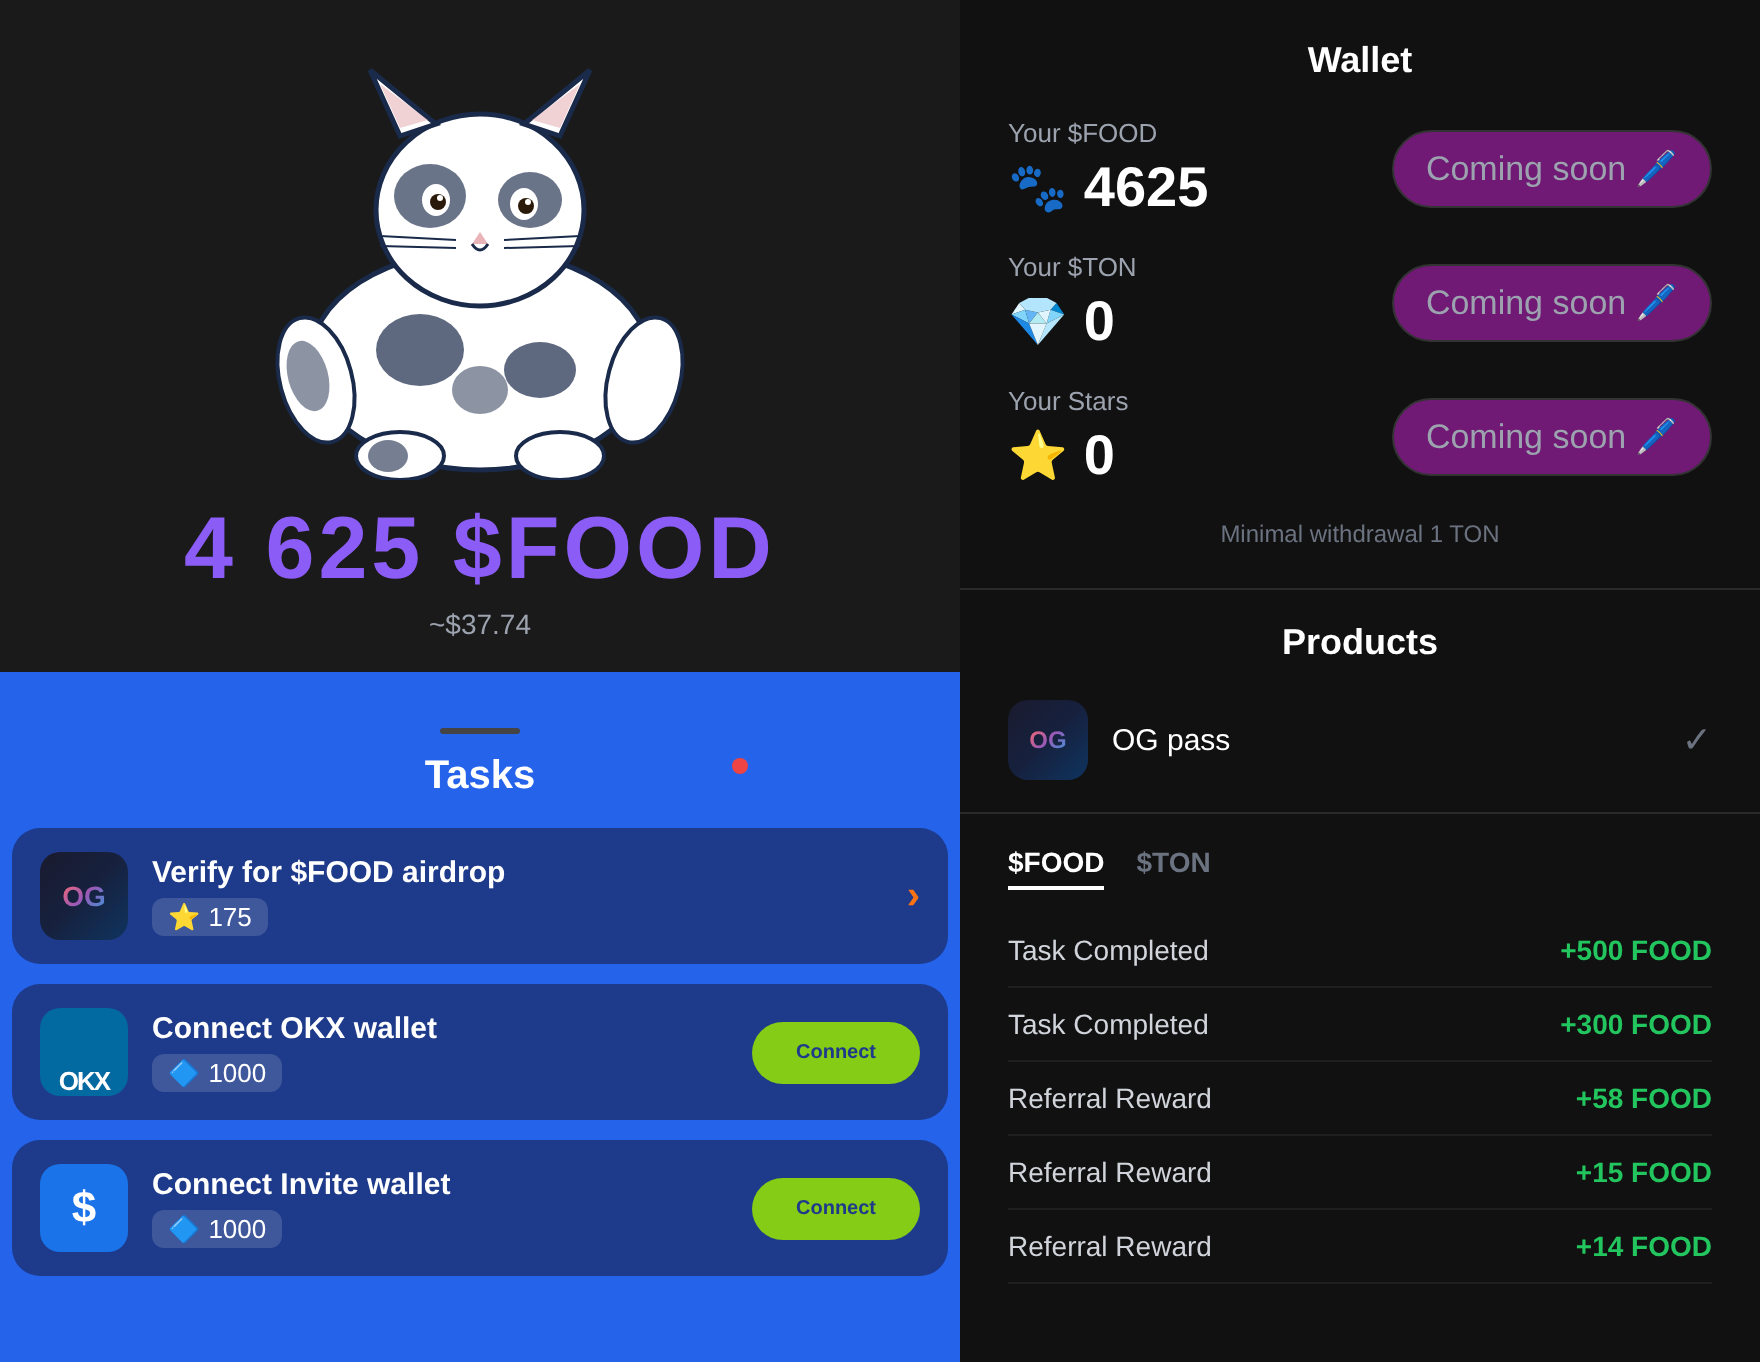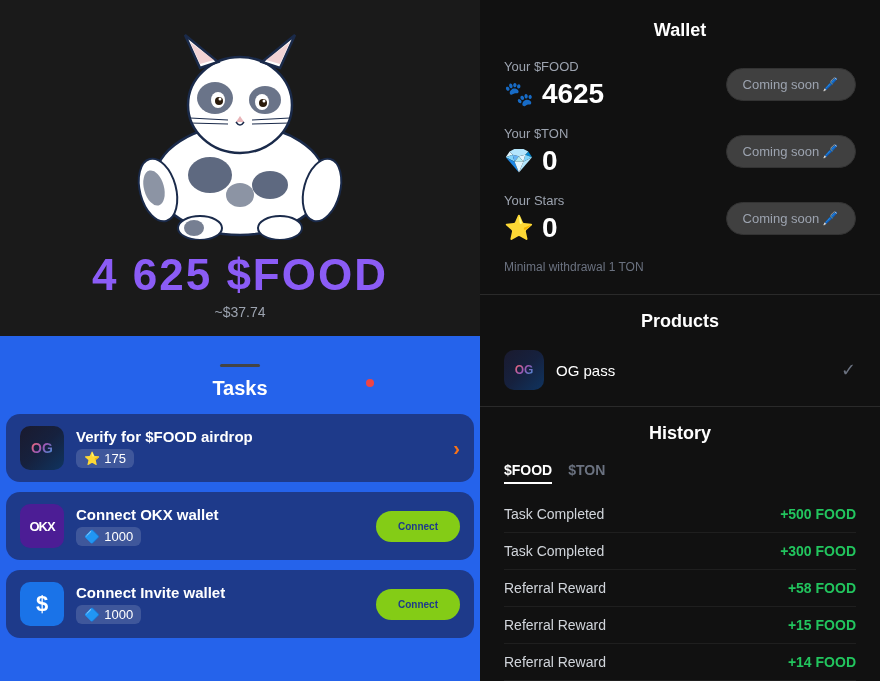--- a/index.html
+++ b/index.html
@@ -129,23 +129,23 @@
       display: flex;
       align-items: center;
       justify-content: center;
       font-size: 20px;
       font-weight: 900;
       color: white;
       border-radius: 10px;
     }
 
     .task-icon-okx {
-      background: #4c1d95;
-      display: flex;
-      align-items: center;
+      background: #0369a1;
+      display: flex;
+      align-items: flex-end;
       justify-content: center;
       border-radius: 10px;
     }
 
     .task-icon-bitget {
       background: #1a73e8;
       display: flex;
       align-items: center;
       justify-content: center;
       border-radius: 10px;
@@ -247,37 +247,37 @@
       color: white;
       font-size: 28px;
       font-weight: 700;
     }
 
     .wallet-icon {
       font-size: 24px;
     }
 
     .coming-soon-btn {
-      background: #404040;
+      background: #701a75;
       color: #9ca3af;
       border: 1px solid #333;
       border-radius: 20px;
       padding: 8px 16px;
-      font-size: 13px;
+      font-size: 17px;
       cursor: pointer;
       display: flex;
       align-items: center;
       gap: 6px;
       white-space: nowrap;
     }
 
     .withdrawal-note {
       color: #6b7280;
       font-size: 12px;
-      text-align: left;
+      text-align: center;
       margin-top: 4px;
     }
 
     
     .products-section {
       padding: 16px 24px;
       border-bottom: 1px solid #2a2a2a;
     }
 
     .product-item {
@@ -567,21 +567,20 @@
         <div class="product-icon">
           <span class="og-logo-small">OG</span>
         </div>
         <span class="product-name">OG pass</span>
       </div>
       <span class="check-icon">✓</span>
     </div>
   </div>
 
   <div class="history-section">
-    <div class="section-title">History</div>
     <div class="history-tabs">
       <div class="history-tab active">$FOOD</div>
       <div class="history-tab inactive">$TON</div>
     </div>
 
     <div class="history-item">
       <span class="history-label">Task Completed</span>
       <span class="history-amount">+500 FOOD</span>
     </div>
     <div class="history-item">

